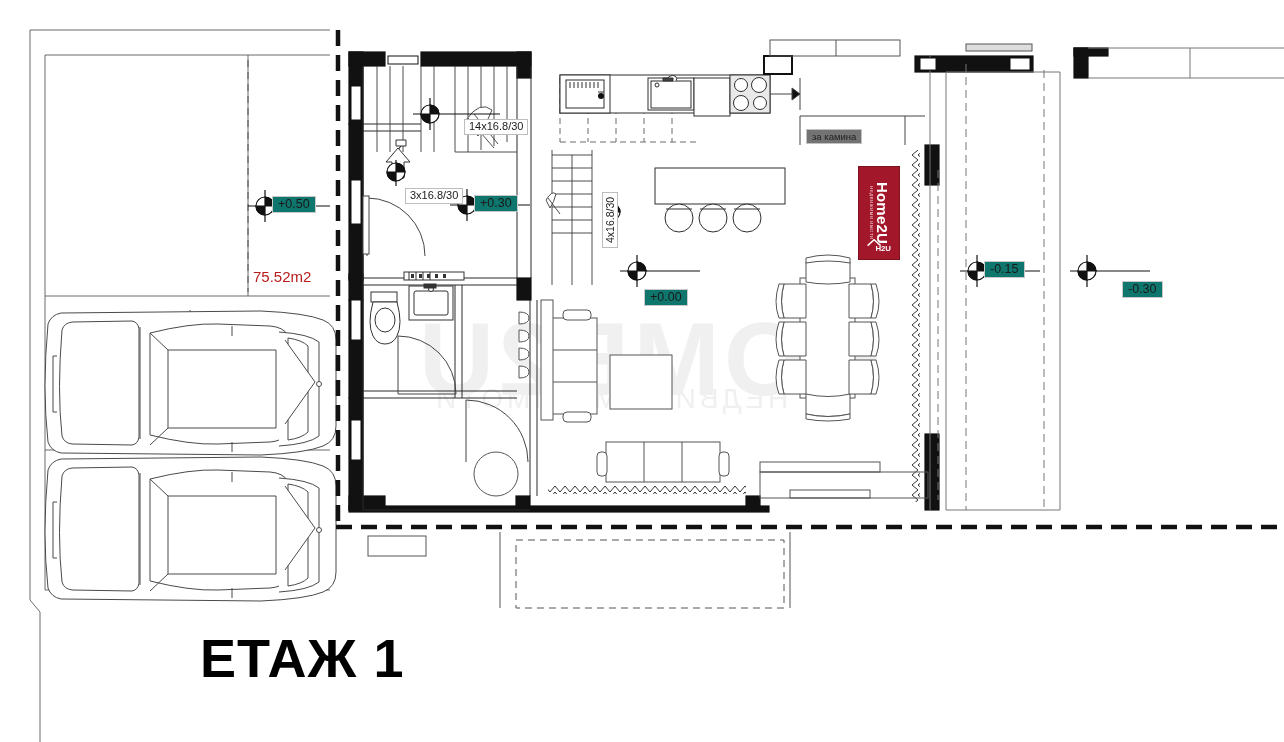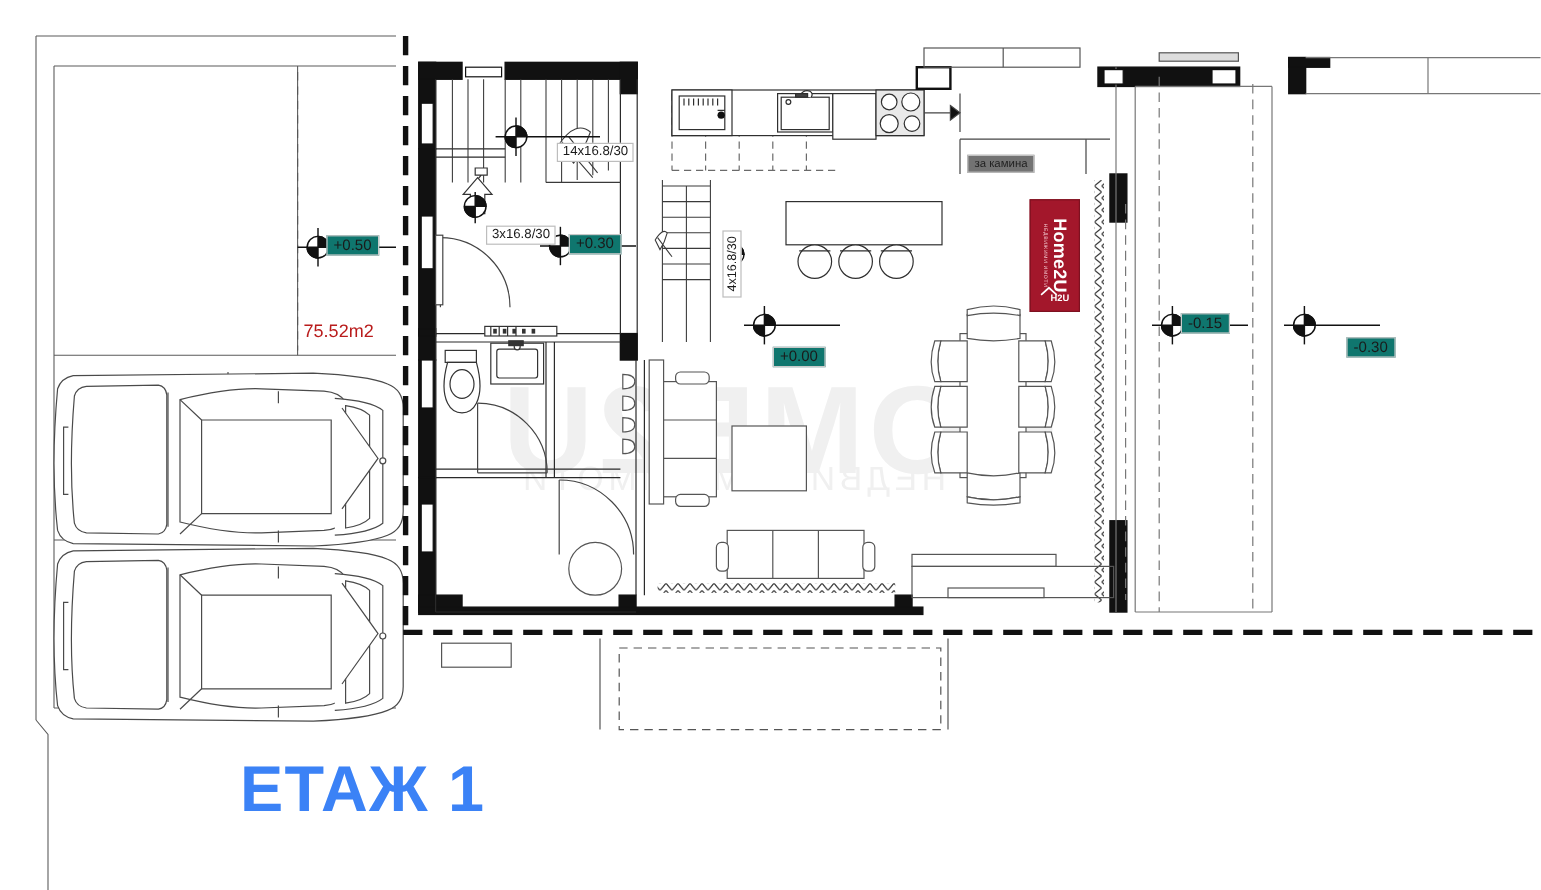--- a/index.html
+++ b/index.html
@@ -4,21 +4,21 @@
 <style>
   html,body{margin:0;padding:0;background:#ffffff;}
   body{
     font-family:"Liberation Sans", sans-serif;
     width:1284px;height:742px;overflow:hidden;position:relative;
   }
   #plan{position:absolute;left:0;top:0;width:1284px;height:742px;}
   .floor-title{
     position:absolute;left:200px;top:631px;
     font-family:"Liberation Sans", sans-serif;
-    font-size:54px;font-weight:700;color:#3b82f6;letter-spacing:1px;
+    font-size:54px;font-weight:700;color:#000000;letter-spacing:1px;
     line-height:1;white-space:nowrap;
   }
   .logo-badge{
     position:absolute;left:858px;top:166px;width:40px;height:92px;
     background:#a3172b;border:1px solid #7d1120;
     box-shadow:0 0 0 0 transparent;
     overflow:hidden;
   }
   .logo-inner{
     position:absolute;left:0;top:0;width:92px;height:40px;

